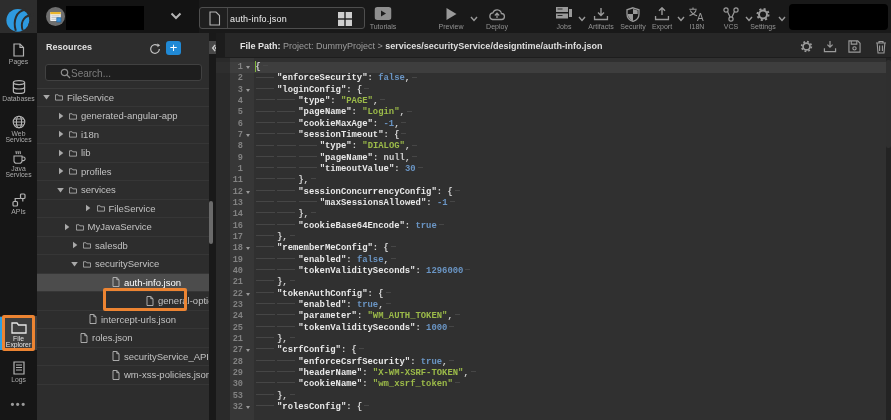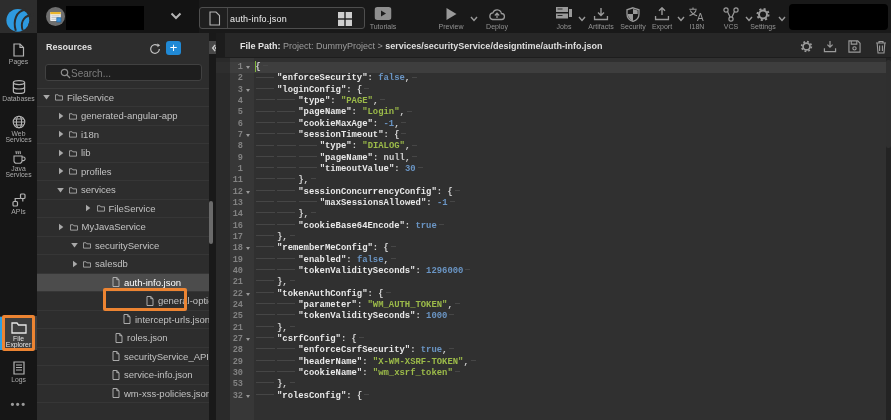--- a/index.html
+++ b/index.html
@@ -389,88 +389,81 @@
         </div>
 <div class="trow" style="padding-left:47px">
           <svg class="arr" width="7" height="8" viewBox="0 0 7 8">
             <polygon points="2,0.8 6.3,4 2,7.2" fill="#a9a9a9"></polygon>
           </svg>
           <svg class="tico" viewBox="0 0 9 8" width="8" height="8">
             <path d="M0.5 1.5 h3 l0.9 1.2 H8.5 V7.5 H0.5 z" fill="none" stroke="#b9b9b9" stroke-width="0.9"></path>
           </svg>
           <span class="tt">FileService</span>
         </div>
-<div class="trow" style="padding-left:20px">
+<div class="trow" style="padding-left:26px">
           <svg class="arr" width="7" height="8" viewBox="0 0 7 8">
             <polygon points="2,0.8 6.3,4 2,7.2" fill="#a9a9a9"></polygon>
           </svg>
           <svg class="tico" viewBox="0 0 9 8" width="8" height="8">
             <path d="M0.5 1.5 h3 l0.9 1.2 H8.5 V7.5 H0.5 z" fill="none" stroke="#b9b9b9" stroke-width="0.9"></path>
           </svg>
           <span class="tt">MyJavaService</span>
         </div>
 <div class="trow" style="padding-left:33.5px">
           <svg class="arr" width="7" height="8" viewBox="0 0 7 8">
+            <polygon points="2,0.8 6.3,4 2,7.2" fill="#a9a9a9"></polygon>
+          </svg>
+          <svg class="tico" viewBox="0 0 9 8" width="8" height="8">
+            <path d="M0.5 1.5 h3 l0.9 1.2 H8.5 V7.5 H0.5 z" fill="none" stroke="#b9b9b9" stroke-width="0.9"></path>
+          </svg>
+          <span class="tt">salesdb</span>
+        </div>
+<div class="trow" style="padding-left:33.5px">
+          <svg class="arr" width="7" height="8" viewBox="0 0 7 8">
             <polygon points="0.2,2 6.8,2 3.5,6.5" fill="#a9a9a9"></polygon>
           </svg>
           <svg class="tico" viewBox="0 0 9 8" width="8" height="8">
             <path d="M0.5 1.5 h3 l0.9 1.2 H8.5 V7.5 H0.5 z" fill="none" stroke="#b9b9b9" stroke-width="0.9"></path>
           </svg>
           <span class="tt">securityService</span>
-        </div>
-<div class="trow" style="padding-left:33.5px">
-          <svg class="arr" width="7" height="8" viewBox="0 0 7 8">
-            <polygon points="2,0.8 6.3,4 2,7.2" fill="#a9a9a9"></polygon>
-          </svg>
-          <svg class="tico" viewBox="0 0 9 8" width="8" height="8">
-            <path d="M0.5 1.5 h3 l0.9 1.2 H8.5 V7.5 H0.5 z" fill="none" stroke="#b9b9b9" stroke-width="0.9"></path>
-          </svg>
-          <span class="tt">salesdb</span>
         </div>
 <div class="trow sel" style="padding-left:75.0px">
           <svg class="tico" viewBox="0 0 8 10" width="8" height="10">
             <path d="M1 0.5 h3.8 L7 2.7 V9.5 H1 z" fill="none" stroke="#b9b9b9" stroke-width="0.9"></path>
             <path d="M4.8 0.5 v2.2 h2.2" fill="none" stroke="#b9b9b9" stroke-width="0.9"></path>
           </svg>
           <span class="tt">auth-info.json</span>
         </div>
 <div class="trow" style="padding-left:109px">
           <svg class="tico" viewBox="0 0 8 10" width="8" height="10">
             <path d="M1 0.5 h3.8 L7 2.7 V9.5 H1 z" fill="none" stroke="#b9b9b9" stroke-width="0.9"></path>
             <path d="M4.8 0.5 v2.2 h2.2" fill="none" stroke="#b9b9b9" stroke-width="0.9"></path>
           </svg>
           <span class="tt">general-options.json</span>
         </div>
-<div class="trow" style="padding-left:86px">
+<div class="trow" style="padding-left:52px">
           <svg class="tico" viewBox="0 0 8 10" width="8" height="10">
             <path d="M1 0.5 h3.8 L7 2.7 V9.5 H1 z" fill="none" stroke="#b9b9b9" stroke-width="0.9"></path>
             <path d="M4.8 0.5 v2.2 h2.2" fill="none" stroke="#b9b9b9" stroke-width="0.9"></path>
           </svg>
           <span class="tt">intercept-urls.json</span>
         </div>
-<div class="trow" style="padding-left:78px">
+<div class="trow" style="padding-left:43px">
           <svg class="tico" viewBox="0 0 8 10" width="8" height="10">
             <path d="M1 0.5 h3.8 L7 2.7 V9.5 H1 z" fill="none" stroke="#b9b9b9" stroke-width="0.9"></path>
             <path d="M4.8 0.5 v2.2 h2.2" fill="none" stroke="#b9b9b9" stroke-width="0.9"></path>
           </svg>
           <span class="tt">roles.json</span>
         </div>
 <div class="trow" style="padding-left:75.0px">
           <svg class="tico" viewBox="0 0 8 10" width="8" height="10">
             <path d="M1 0.5 h3.8 L7 2.7 V9.5 H1 z" fill="none" stroke="#b9b9b9" stroke-width="0.9"></path>
             <path d="M4.8 0.5 v2.2 h2.2" fill="none" stroke="#b9b9b9" stroke-width="0.9"></path>
           </svg>
           <span class="tt">securityService_API.json</span>
-        </div>
-<div class="trow" style="padding-left:75.0px">
-          <svg class="tico" viewBox="0 0 8 10" width="8" height="10">
-            <path d="M1 0.5 h3.8 L7 2.7 V9.5 H1 z" fill="none" stroke="#b9b9b9" stroke-width="0.9"></path>
-            <path d="M4.8 0.5 v2.2 h2.2" fill="none" stroke="#b9b9b9" stroke-width="0.9"></path>
-          </svg>
-          <span class="tt">service-info.json</span>
         </div>
 <div class="trow" style="padding-left:75.0px">
           <svg class="tico" viewBox="0 0 8 10" width="8" height="10">
             <path d="M1 0.5 h3.8 L7 2.7 V9.5 H1 z" fill="none" stroke="#b9b9b9" stroke-width="0.9"></path>
             <path d="M4.8 0.5 v2.2 h2.2" fill="none" stroke="#b9b9b9" stroke-width="0.9"></path>
           </svg>
           <span class="tt">wm-xss-policies.json</span>
         </div>
   </div>
 </div>
@@ -592,20 +585,24 @@
           </div>
 <div class="cl">
             <span class="gut">21</span>
             <span class="ct"><span class="ws" style="width:18.4px"></span><span class="p">},</span><span class="nl"></span></span>
           </div>
 <div class="cl">
             <span class="gut">22<span class="fold"></span></span>
             <span class="ct"><span class="ws" style="width:18.4px"></span><span class="k">"tokenAuthConfig"</span><span class="p">: {</span><span class="nl"></span></span>
           </div>
 <div class="cl">
+            <span class="gut">23</span>
+            <span class="ct"><span class="ws" style="width:39.7px"></span><span class="k">"enabled"</span><span class="p">: </span><span class="n">true</span><span class="p">,</span><span class="nl"></span></span>
+          </div>
+<div class="cl">
             <span class="gut">24</span>
             <span class="ct"><span class="ws" style="width:39.7px"></span><span class="k">"parameter"</span><span class="p">: </span><span class="s">"WM_AUTH_TOKEN"</span><span class="p">,</span><span class="nl"></span></span>
           </div>
 <div class="cl">
             <span class="gut">25</span>
             <span class="ct"><span class="ws" style="width:39.7px"></span><span class="k">"tokenValiditySeconds"</span><span class="p">: </span><span class="n">1000</span><span class="nl"></span></span>
           </div>
 <div class="cl">
             <span class="gut">21</span>
             <span class="ct"><span class="ws" style="width:18.4px"></span><span class="p">},</span><span class="nl"></span></span>

